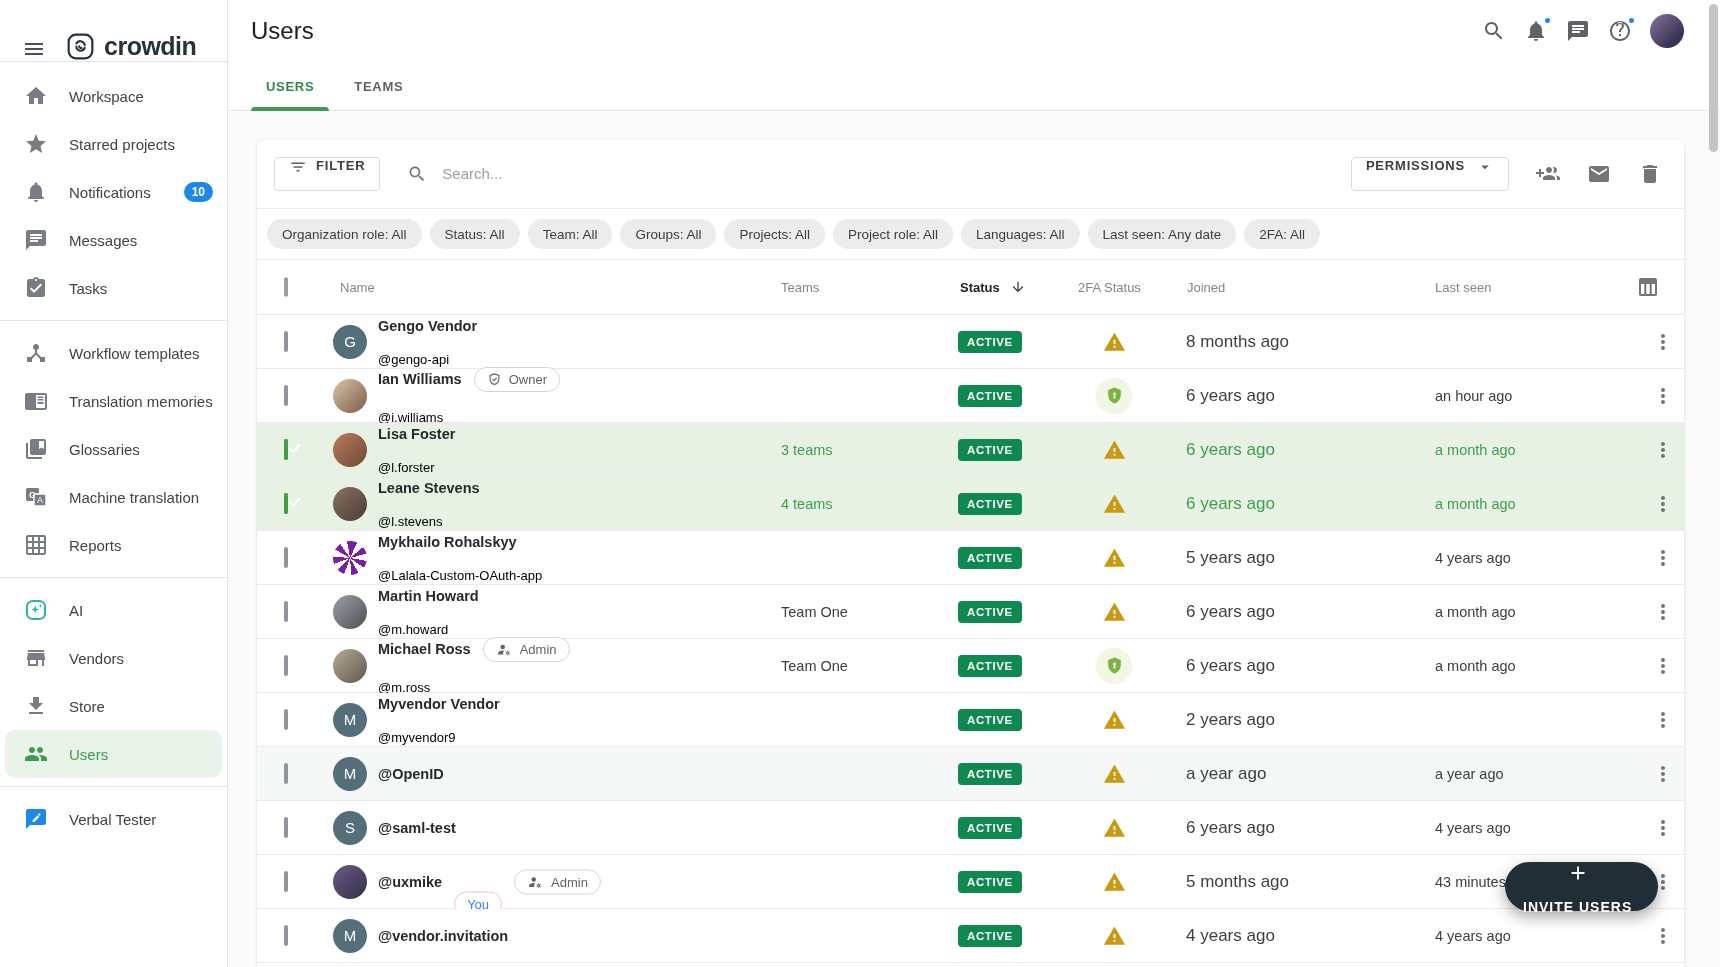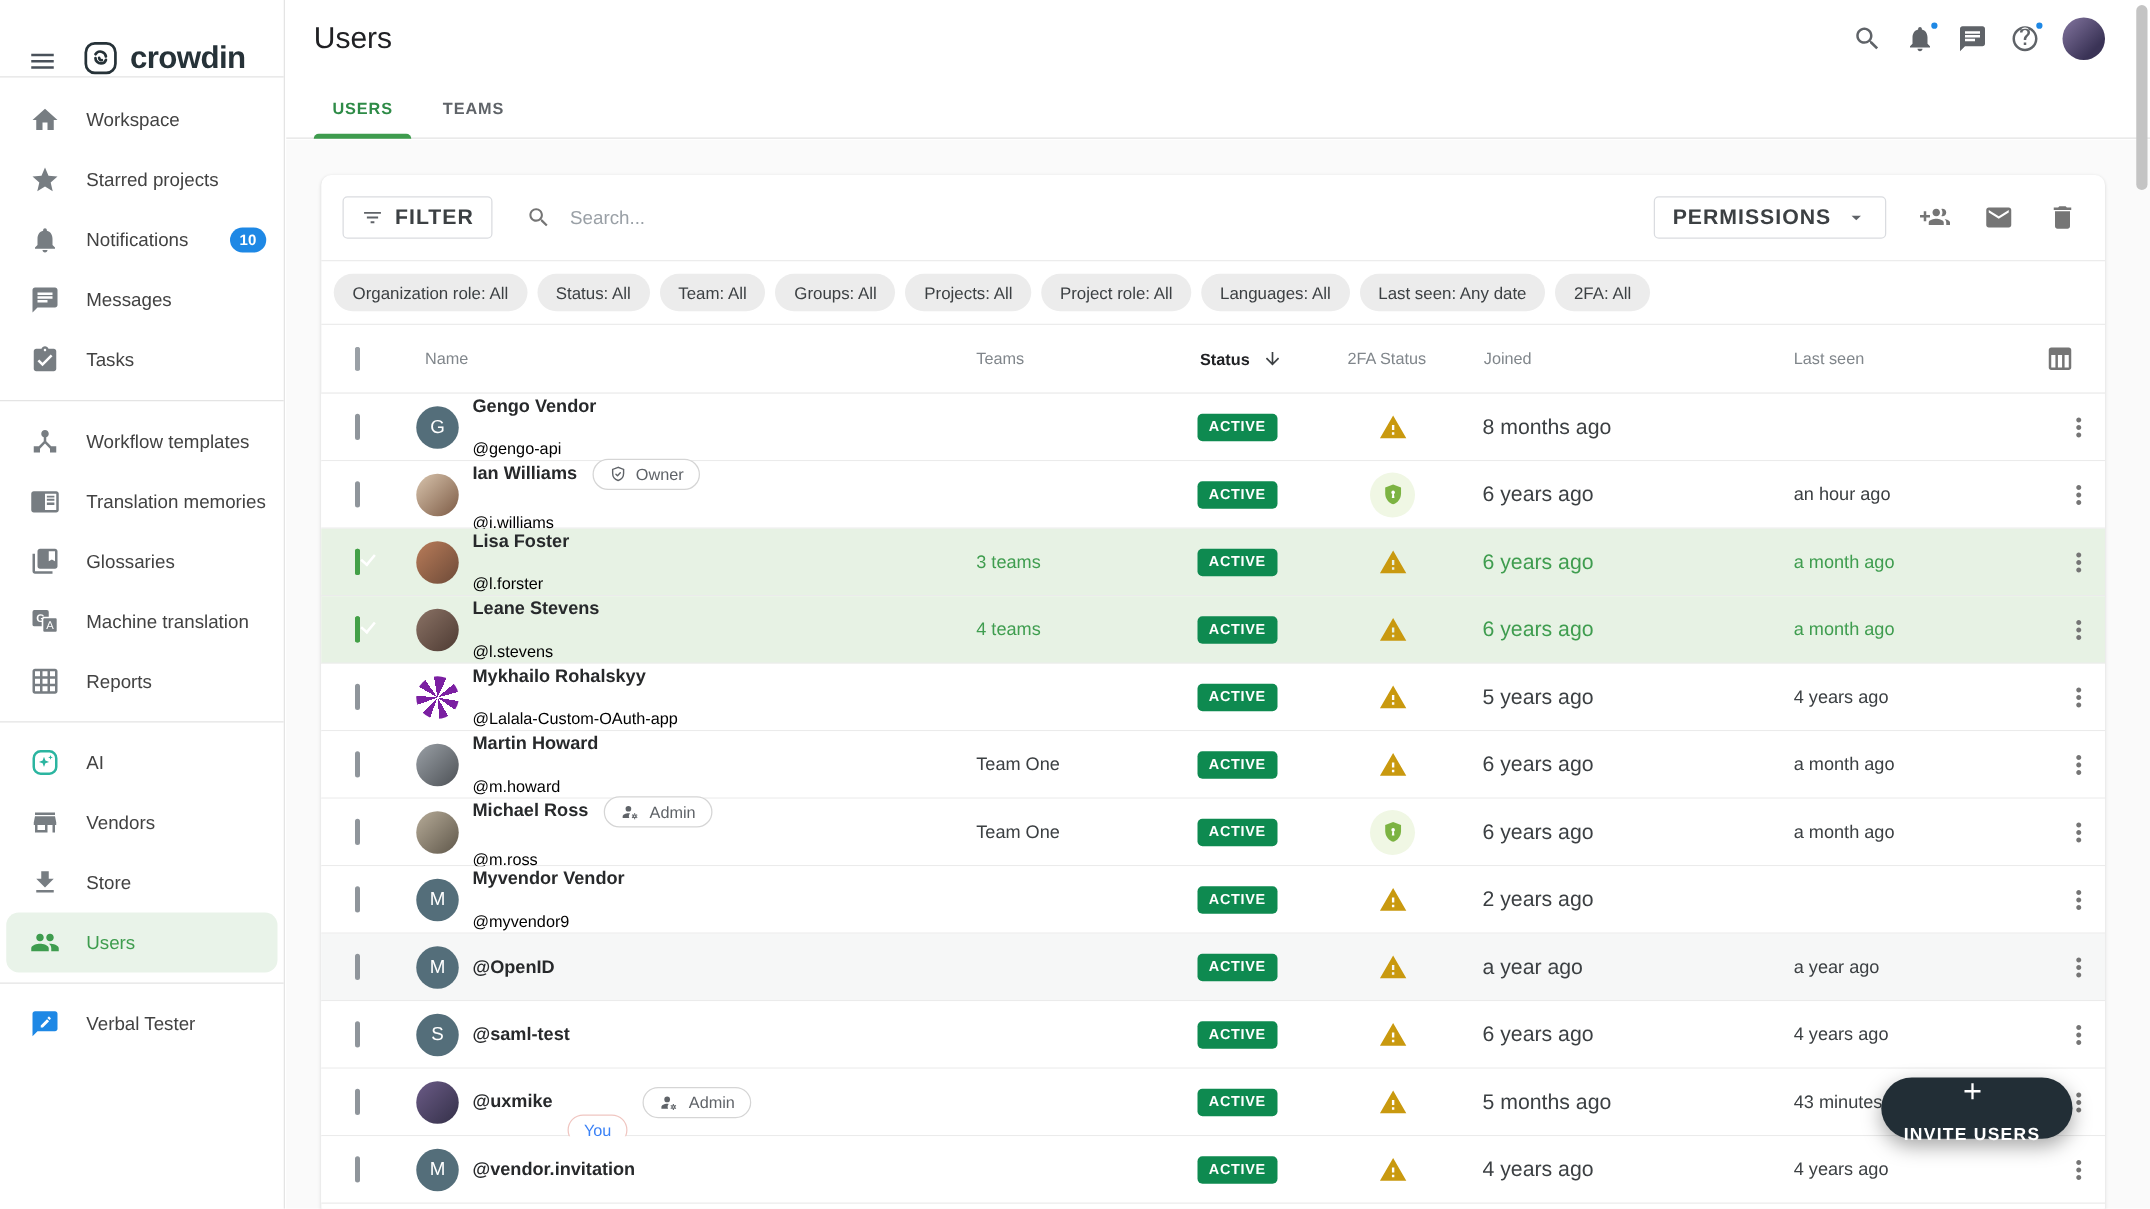--- a/index.html
+++ b/index.html
@@ -40,23 +40,23 @@
   .tabs { height:49px; border-bottom:1px solid #e4e4e4; display:flex; padding-left:22px; gap:10px; background:#fff; }
   .tab { padding:0 15px; display:flex; align-items:center; font-size:13px; font-weight:bold; letter-spacing:0.7px; color:#5f6368; position:relative; cursor:pointer; }
   .tab.active { color:#2e8b47; }
   .tab.active::after { content:""; position:absolute; left:0; right:0; bottom:-1px; height:4px; background:#3e9c4e; border-radius:4px 4px 0 0; }
 
   .content { position:absolute; top:112px; left:0; right:0; bottom:0; background:#fafafa; }
   .card { position:absolute; left:28px; top:28px; width:1427px; height:880px; background:#fff; border-radius:8px 8px 0 0; box-shadow:0 1px 3px rgba(0,0,0,0.15); }
 
   
   .toolbar { height:68px; display:flex; align-items:center; padding:0 22px 0 17px; }
-  .btn-outline { display:flex; align-items:center; gap:9px; height:34px; padding:0 14px; border:1px solid #dadce0; border-radius:4px; font-size:17px; font-weight:bold; letter-spacing:0.8px; color:#3c4043; background:#fff; cursor:pointer; }
+  .btn-outline { display:flex; gap:9px; height:34px; padding:0 14px; border:1px solid #dadce0; border-radius:4px; font-size:13px; font-weight:bold; letter-spacing:0.8px; color:#3c4043; background:#fff; cursor:pointer; }
   .btn-outline .ic { width:18px; height:18px; color:#5f6368; }
-  .search-box { display:flex; align-items:center; gap:13px; margin-left:27px; }
+  .search-box { display:flex; align-items:flex-start; gap:13px; margin-left:27px; }
   .search-box .ic { width:20px; height:20px; color:#757575; }
   .search-box input { border:none; outline:none; font-size:15px; width:420px; color:#202124; font-family:inherit; background:transparent; }
   .search-box input::placeholder { color:#9aa0a6; }
   .toolbar-right { display:flex; align-items:center; gap:27px; margin-left:auto; }
   .tool-ic { width:24px; height:24px; color:#757575; cursor:pointer; }
   .caret { width:18px; height:18px; color:#5f6368; margin-left:2px; }
 
   
   .chips-row { height:52px; border-top:1px solid #ececec; border-bottom:1px solid #ececec; display:flex; align-items:center; gap:8px; padding:0 10px; }
   .chip { height:30px; display:flex; align-items:center; padding:0 15px; background:#ececec; border-radius:16px; font-size:13.5px; color:#3c4043; cursor:pointer; white-space:nowrap; }

